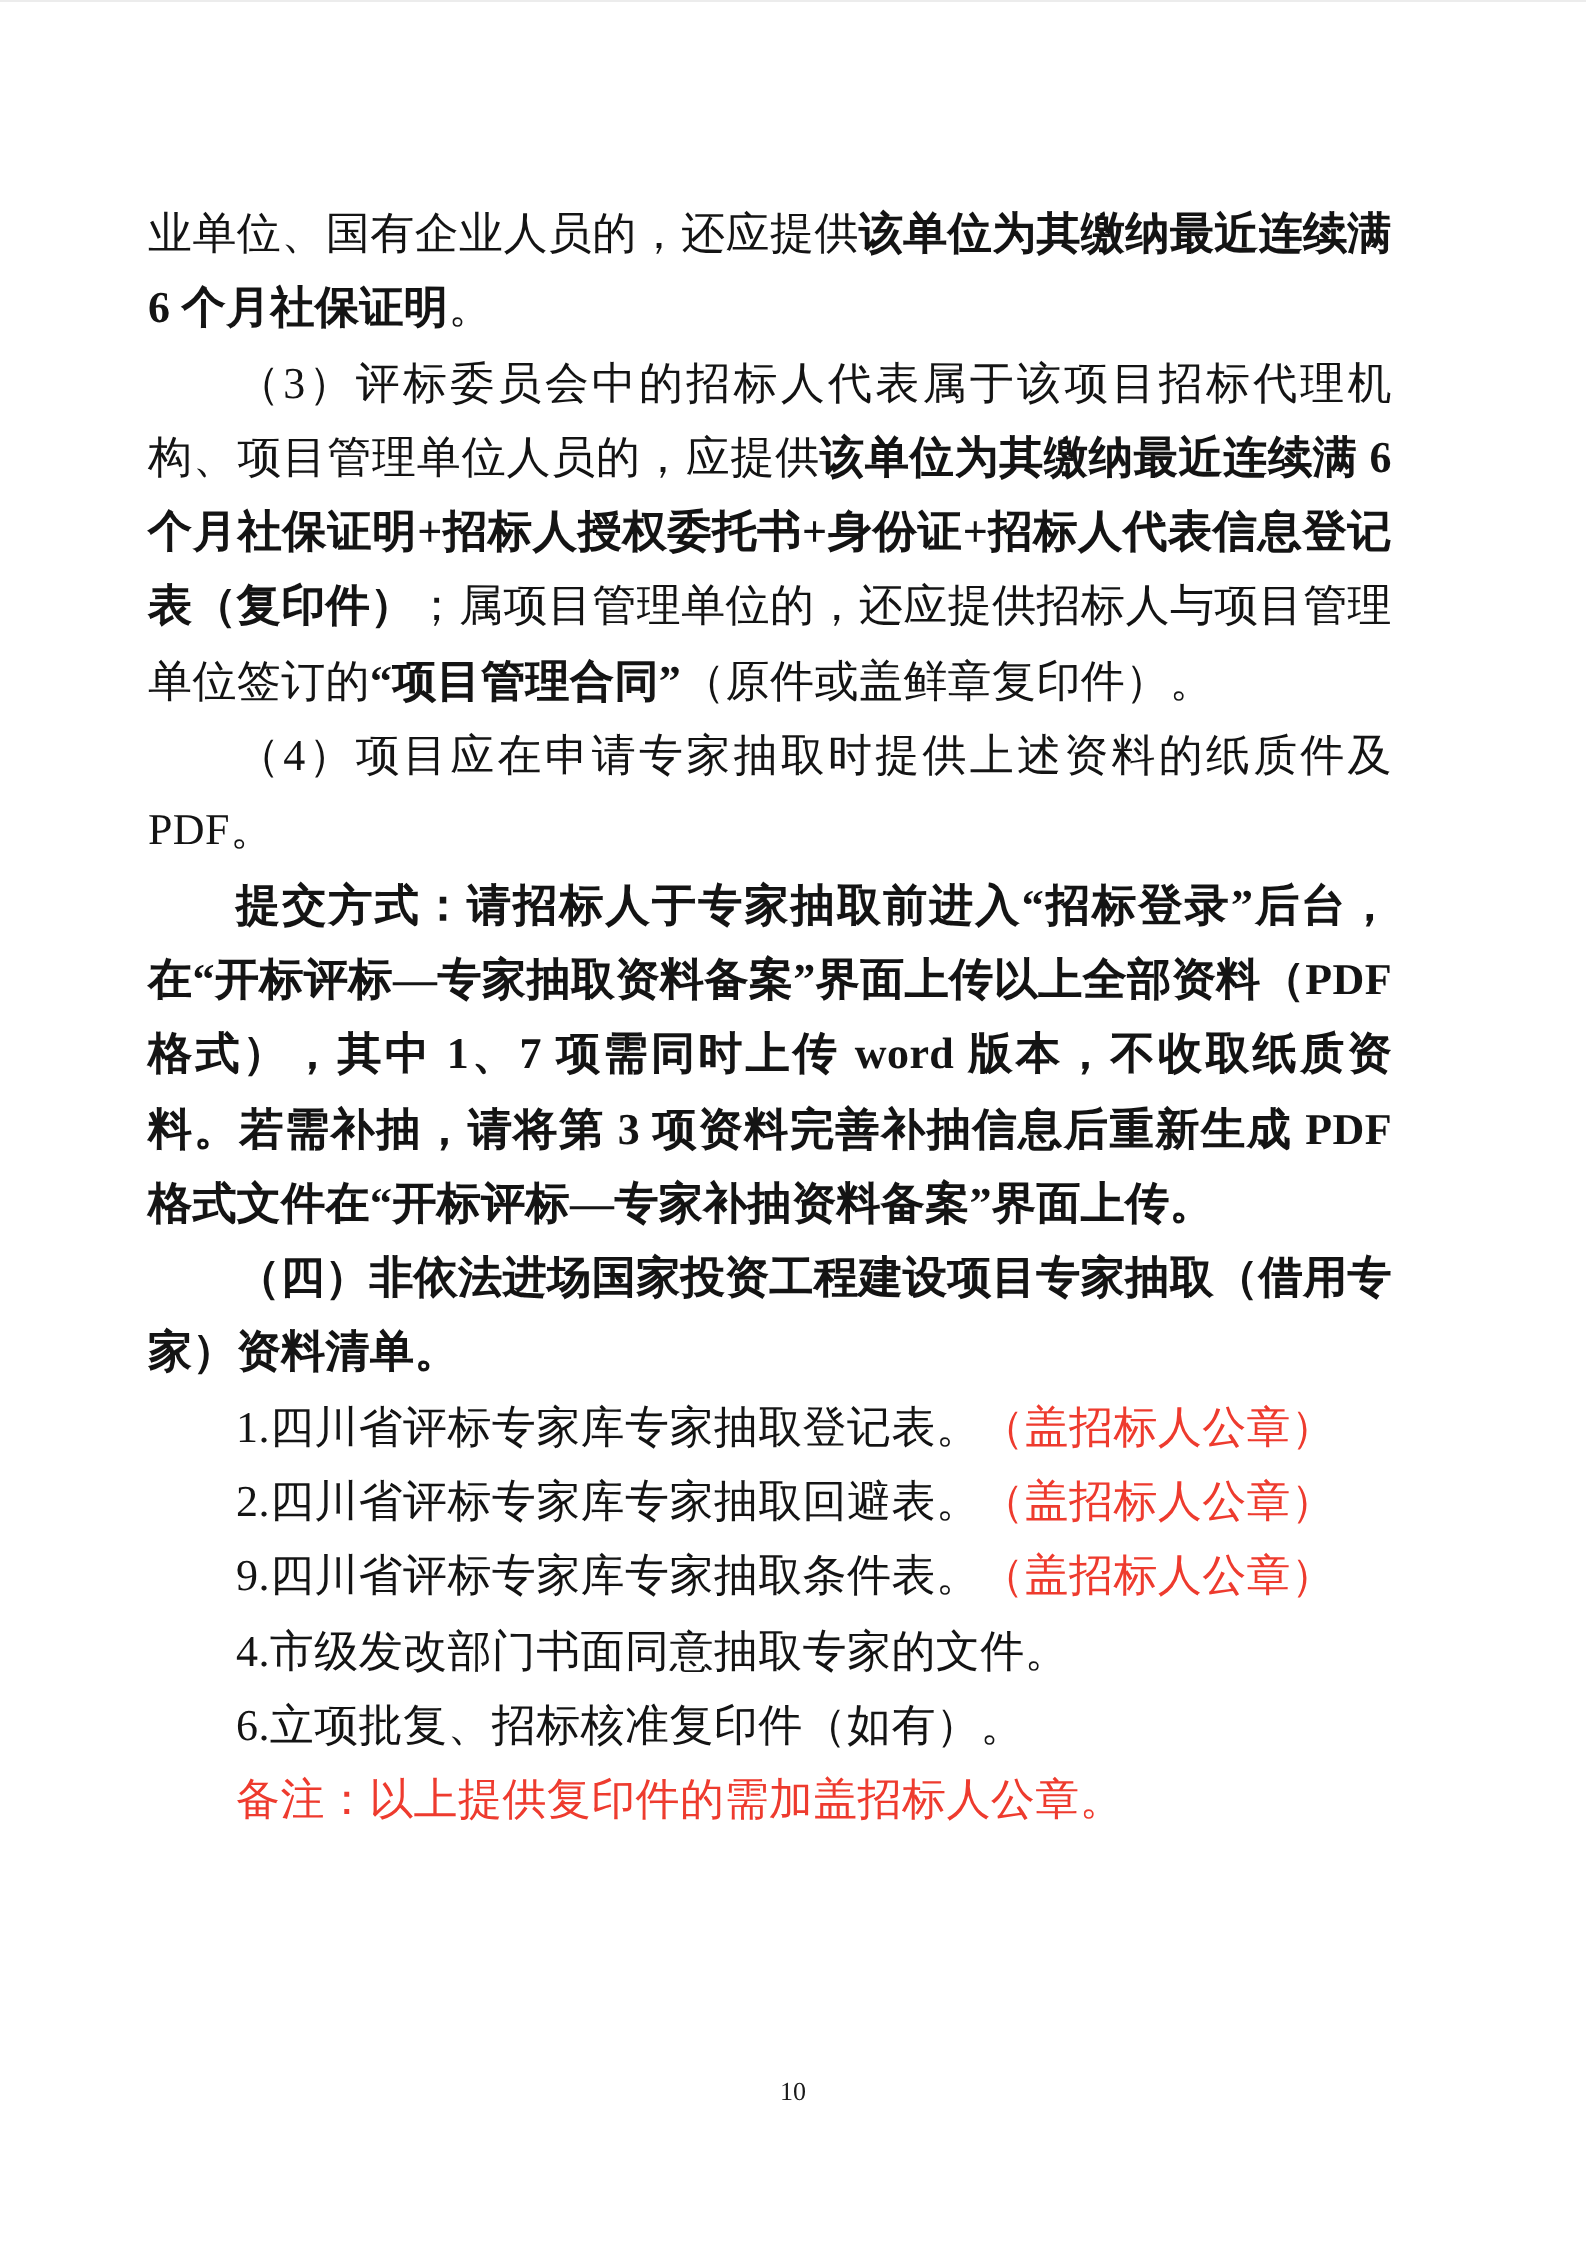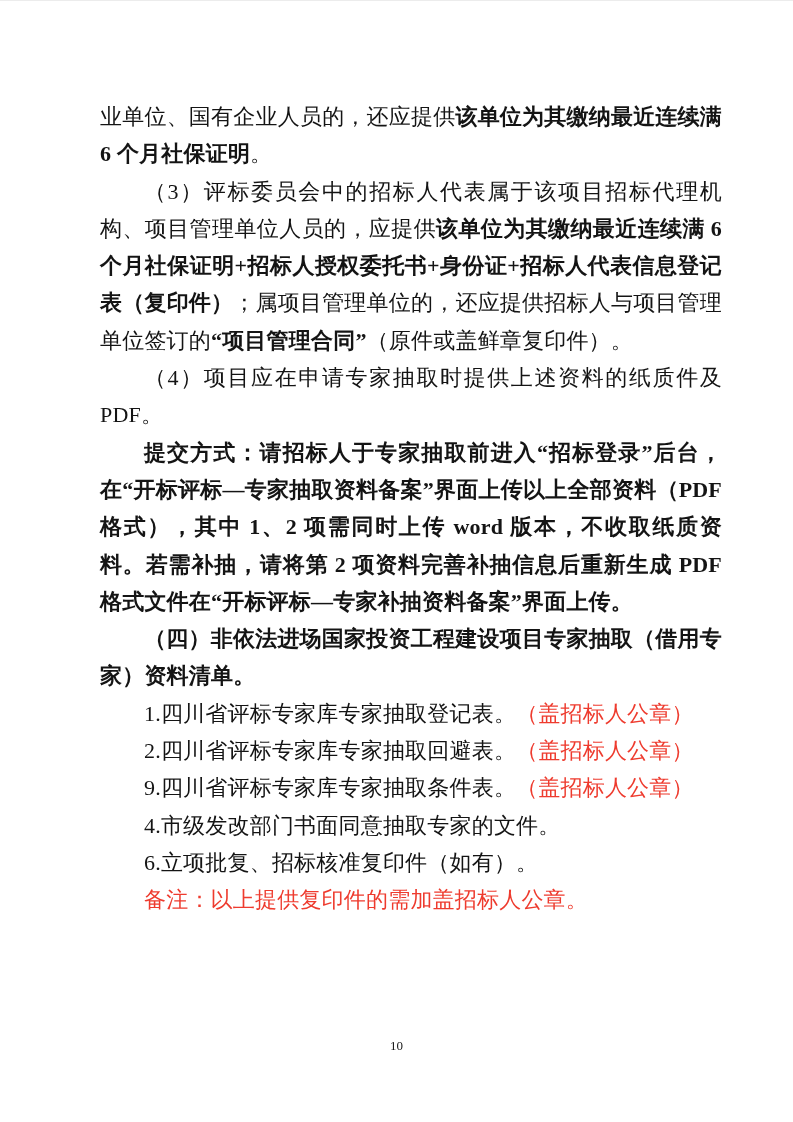--- a/index.html
+++ b/index.html
@@ -12,21 +12,21 @@
     width: 793px;
     height: 1122px;
     background: #ffffff;
     overflow: hidden;
     border-top: 1px solid #ececec;
     font-family: "Liberation Serif", "DejaVu Serif", serif;
     color: #141414;
   }
   .doc-body {
     position: absolute;
-    left: 100px;
+    left: 74px;
     top: 97px;
     width: 622px;
     font-size: 22px;
     line-height: 37.3px;
     text-align: justify;
     text-justify: inter-ideograph;
     letter-spacing: 0.2px;
   }
   p.para {
     margin: 0;
@@ -50,21 +50,21 @@
   }
 </style>
 </head>
 <body>
 
 <div class="page">
   <div class="doc-body">
       <p class="para"><span class="run">业单位、国有企业人员的，还应提供</span><span class="run bold">该单位为其缴纳最近连续满 6 个月社保证明</span><span class="run">。</span></p>
       <p class="para indent"><span class="run">（3）评标委员会中的招标人代表属于该项目招标代理机构、项目管理单位人员的，应提供</span><span class="run bold">该单位为其缴纳最近连续满 6 个月社保证明+招标人授权委托书+身份证+招标人代表信息登记表（复印件）</span><span class="run">；属项目管理单位的，还应提供招标人与项目管理单位签订的</span><span class="run bold">“项目管理合同”</span><span class="run">（原件或盖鲜章复印件）。</span></p>
       <p class="para indent"><span class="run">（4）项目应在申请专家抽取时提供上述资料的纸质件及 PDF。</span></p>
-      <p class="para indent"><span class="run bold">提交方式：请招标人于专家抽取前进入“招标登录”后台，在“开标评标—专家抽取资料备案”界面上传以上全部资料（PDF 格式），其中 1、2 项需同时上传 word 版本，不收取纸质资料。若需补抽，请将第 2 项资料完善补抽信息后重新生成 PDF 格式文件在“开标评标—专家补抽资料备案”界面上传。</span></p>
+      <p class="para indent"><span class="run bold">提交方式：请招标人于专家抽取前进入“招标登录”后台，在“开标评标—专家抽取资料备案”界面上传以上全部资料（PDF 格式），其中 1、7 项需同时上传 word 版本，不收取纸质资料。若需补抽，请将第 3 项资料完善补抽信息后重新生成 PDF 格式文件在“开标评标—专家补抽资料备案”界面上传。</span></p>
       <p class="para indent"><span class="run bold">（四）非依法进场国家投资工程建设项目专家抽取（借用专家）资料清单。</span></p>
       <p class="para indent"><span class="run">1.四川省评标专家库专家抽取登记表。</span><span class="run red">（盖招标人公章）</span></p>
       <p class="para indent"><span class="run">2.四川省评标专家库专家抽取回避表。</span><span class="run red">（盖招标人公章）</span></p>
       <p class="para indent"><span class="run">9.四川省评标专家库专家抽取条件表。</span><span class="run red">（盖招标人公章）</span></p>
       <p class="para indent"><span class="run">4.市级发改部门书面同意抽取专家的文件。</span></p>
       <p class="para indent"><span class="run">6.立项批复、招标核准复印件（如有）。</span></p>
       <p class="para indent"><span class="run red">备注：以上提供复印件的需加盖招标人公章。</span></p>
     </div>
   <div class="footer">
     <span>10</span>

